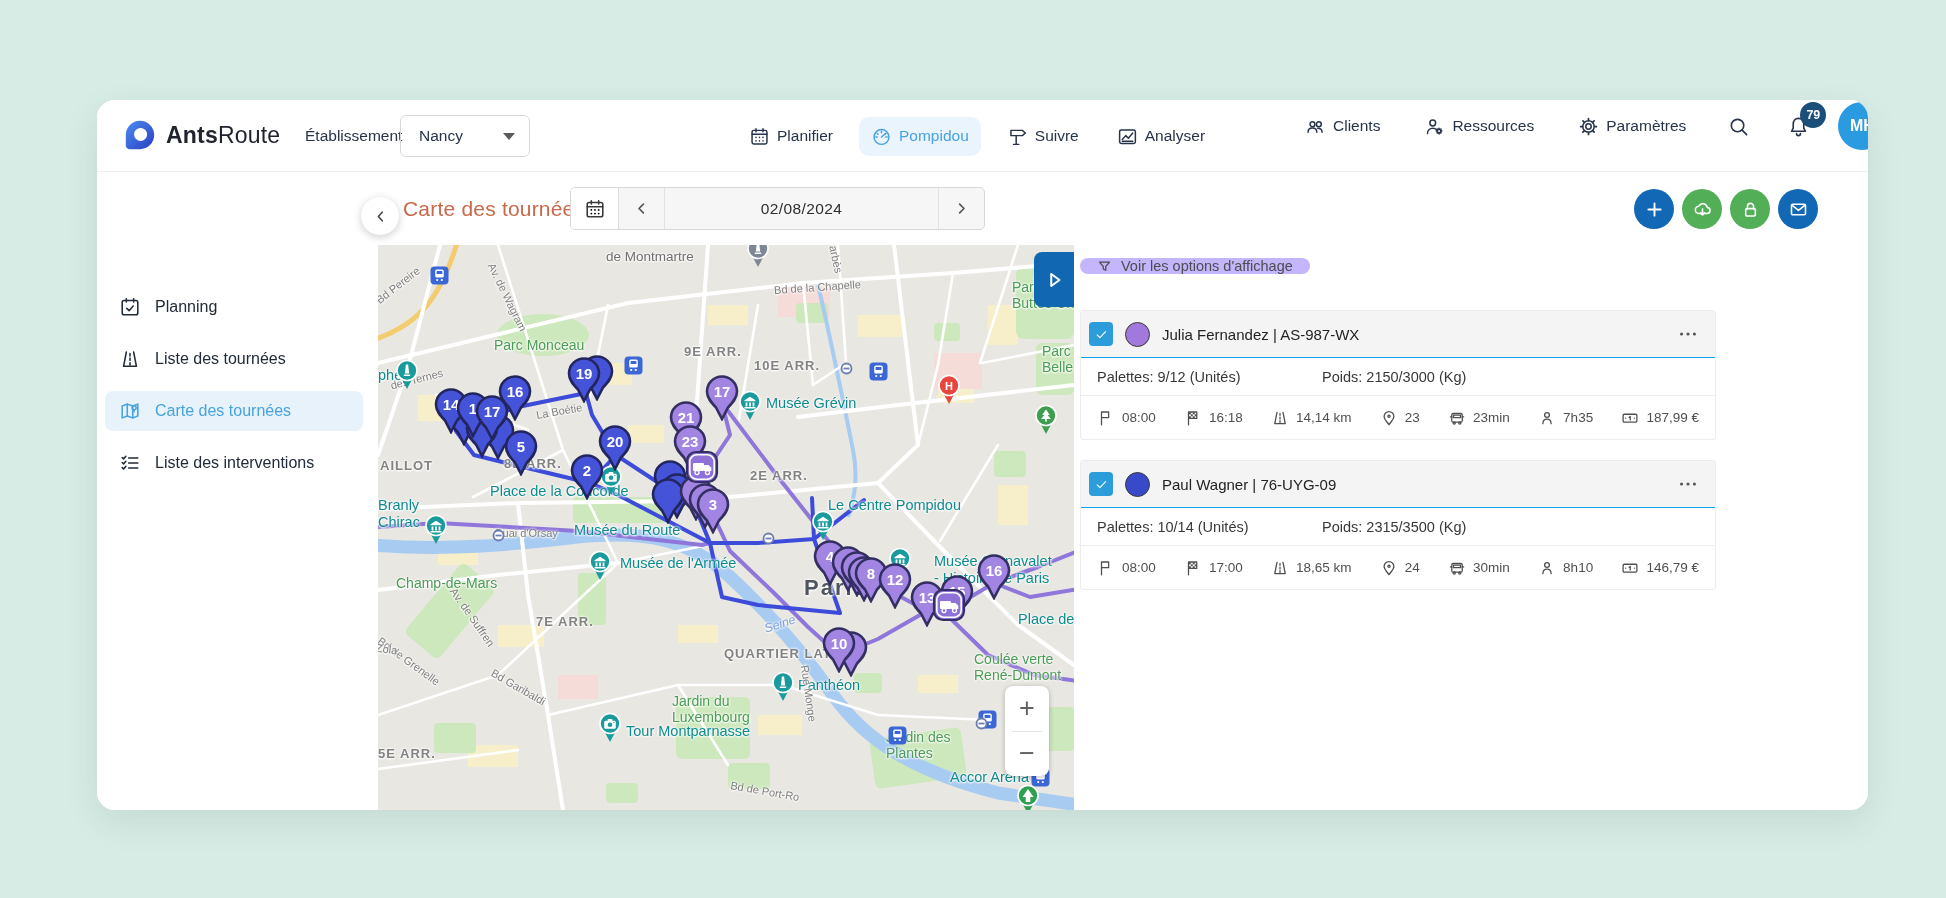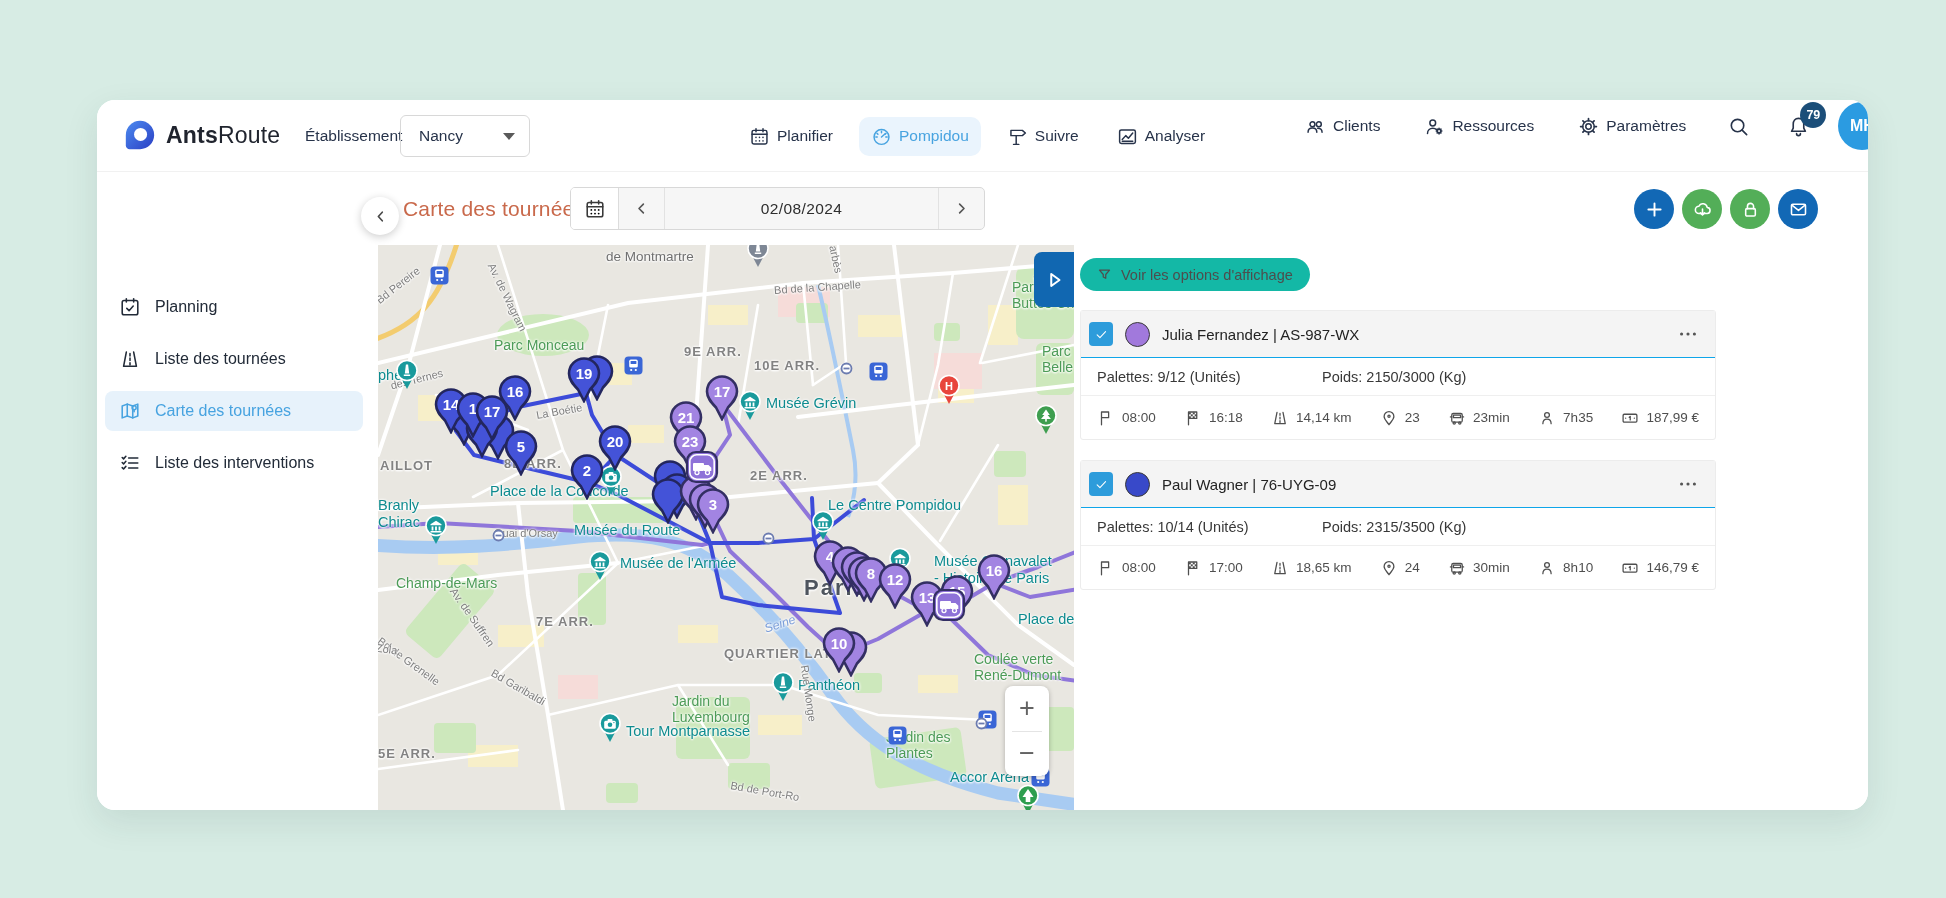--- a/index.html
+++ b/index.html
@@ -93,21 +93,21 @@
                 cursor:pointer; z-index:15; }
   .zoom-ctl { position:absolute; left:627px; top:441px; width:44px; height:90px; background:#fff;
               border-radius:8px; box-shadow:0 1px 5px rgba(0,0,0,.25); z-index:15; display:flex;
               flex-direction:column; }
   .zoom-btn { flex:1; display:flex; align-items:center; justify-content:center; font-size:27px;
               color:#636363; cursor:pointer; }
   .zoom-sep { height:1px; background:#E4E4E4; margin:0 7px; }
 
   
   .panel { position:absolute; left:977px; top:145px; right:0; bottom:0; background:#fff; z-index:12; }
-  .filter-pill { position:absolute; left:6px; top:13px; height:33px; background:#14b8a6; border-radius:17px;
+  .filter-pill { position:absolute; left:6px; top:13px; height:16px; background:#c4b5fd; border-radius:17px;
                  display:flex; align-items:center; gap:9px; padding:0 17px; font-size:14.5px; color:#4D4D4D;
                  cursor:pointer; }
   .filter-pill svg { width:15px; height:15px; stroke:#4D4D4D; }
   .route-card { position:absolute; left:6px; width:636px; border:1px solid #ECECEC; border-radius:3px;
                 background:#fff; }
   .rc-head { height:46px; background:#F4F4F4; display:flex; align-items:center; gap:12px; padding:0 16px 0 8px; cursor:pointer; }
   .rc-check { width:24px; height:24px; border-radius:4px; background:#2D9CDB; display:flex; align-items:center;
               justify-content:center; cursor:pointer; flex:none; }
   .rc-check svg { width:15px; height:15px; stroke:#fff; }
   .rc-avatar { width:25px; height:25px; border-radius:50%; border:1.5px solid #3A3A3A; flex:none; }

